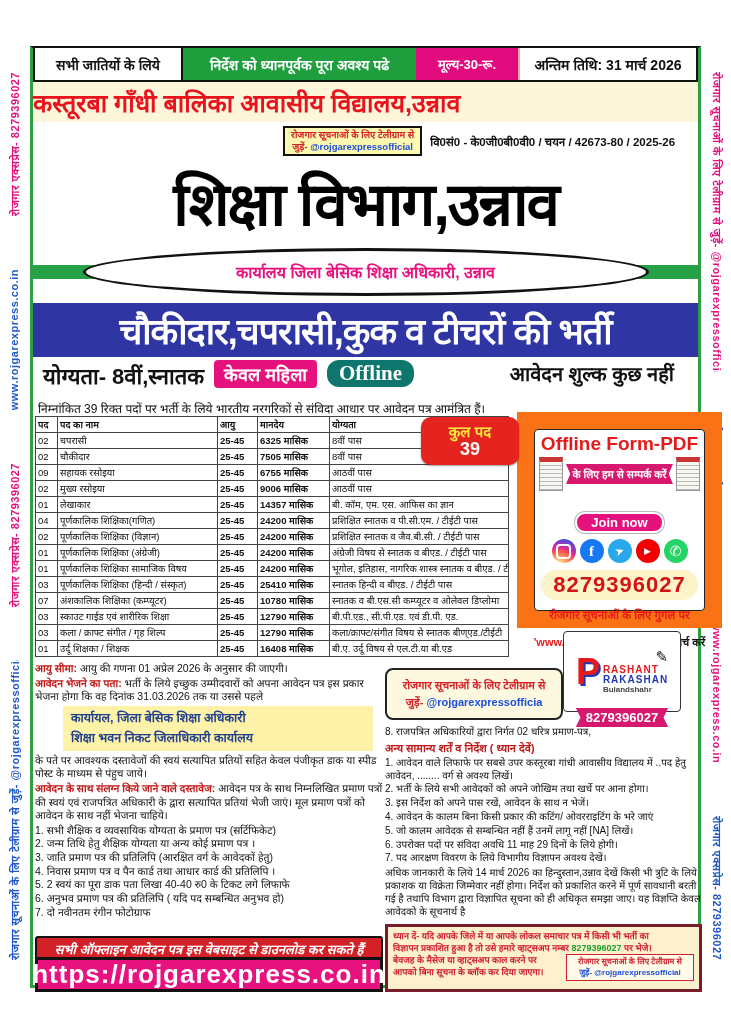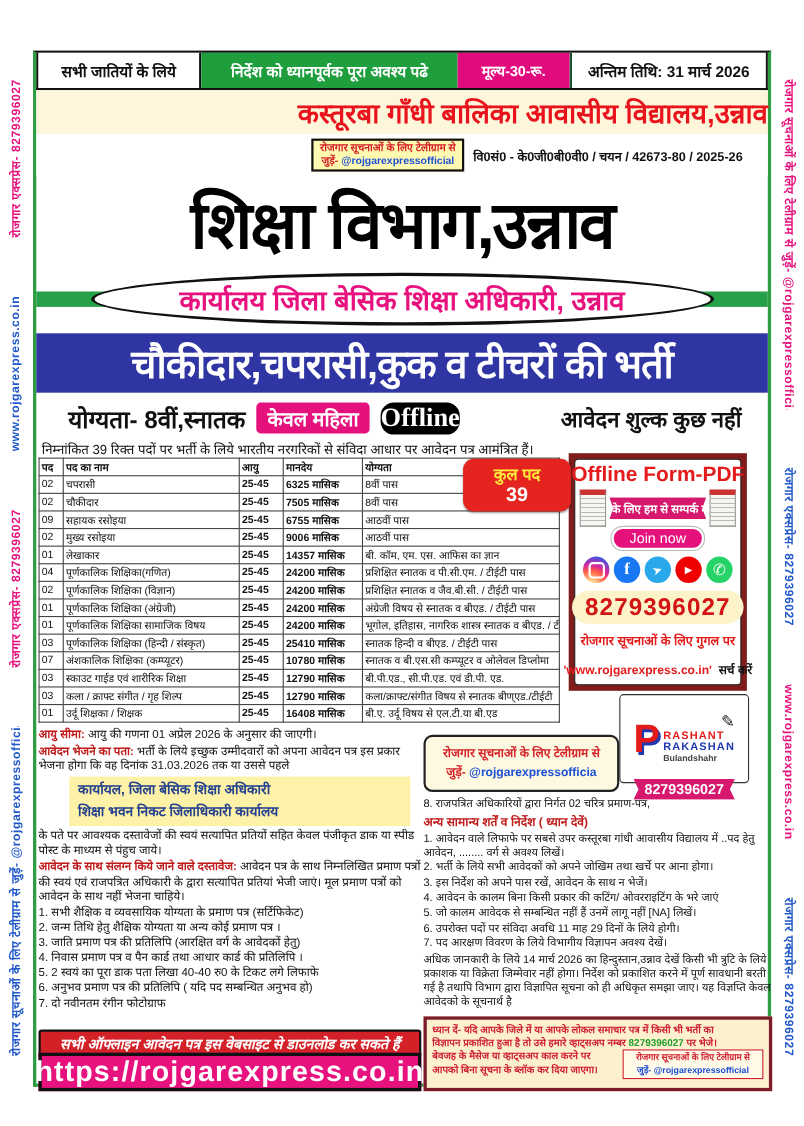--- a/index.html
+++ b/index.html
@@ -17,51 +17,51 @@
 
   
   .frame{position:absolute;left:30px;top:46px;width:671px;height:942px;border:3px solid #2f9e43;border-top:2px solid #111;background:#fff;}
 
   
   .header-row{display:flex;height:34px;border-bottom:2px solid #111;border-left:2px solid #111;border-right:2px solid #111;font-weight:700;align-items:stretch;}
   .hbox{display:flex;align-items:center;justify-content:center;white-space:nowrap;overflow:hidden;}
   .hbox.castes{flex:0 0 148px;background:#fff;color:#111;font-size:14px;border-right:2px solid #111;}
   .hbox.instr{flex:1;background:#1f9e3d;color:#fff;font-size:14px;}
   .hbox.price{flex:0 0 102px;background:#e20b7e;color:#fff;font-size:13px;}
-  .hbox.lastdate{flex:0 0 178px;background:#fff;color:#111;font-size:14px;border-left:2px solid #14532d;}
-
-  
-  .school-band{height:40px;background:#fdf6da;display:flex;align-items:center;justify-content:flex-end;}
+  .hbox.lastdate{flex:0 0 178px;background:#fff;color:#111;font-size:14px;border-left:2px solid #fca5a5;}
+
+  
+  .school-band{height:40px;background:#fdf6da;display:flex;align-items:center;justify-content:flex-start;}
   .school-band .t{color:#e8131c;font-weight:900;font-size:25px;white-space:nowrap;}
 
   
   .ref-row{height:38px;display:flex;align-items:center;background:#fff;}
   .tg-note{margin-left:250px;border:2px solid #111;background:#fef9b0;padding:1px 6px;text-align:center;font-size:9.5px;line-height:1.3;font-weight:700;}
   .tg-note .l1{color:#d42027;}
   .tg-note .pre{color:#d42027;}
   .tg-note .handle{color:#1d4fd7;font-weight:800;}
   .ref-no{margin-left:8px;font-weight:700;font-size:11.5px;color:#111;white-space:nowrap;}
 
   
   .dept-title{height:84px;display:flex;align-items:center;justify-content:center;color:#000;font-weight:900;font-size:60px;letter-spacing:-2px;white-space:nowrap;transform-origin:center;}
 
   
   .office-band{position:relative;height:56px;}
   .office-band .greenstrip{position:absolute;left:0;right:0;top:21px;height:14px;background:#27a148;}
   .office-oval{position:absolute;left:50%;top:4px;transform:translateX(-50%);width:566px;height:48px;background:#fff;border:3px solid #111;border-radius:50%;display:flex;align-items:center;justify-content:center;}
-  .office-oval .t{color:#e8127f;font-weight:800;font-size:25px;white-space:nowrap;}
+  .office-oval .t{color:#e8127f;font-weight:800;font-size:16px;white-space:nowrap;}
 
   
   .recruit-banner{height:60px;background:#2f35a2;border-top:3px solid #fff;border-bottom:3px solid #fff;display:flex;align-items:center;justify-content:center;color:#fff;font-weight:900;font-size:36px;letter-spacing:-1px;white-space:nowrap;overflow:hidden;}
 
   
-  .elig-row{height:40px;display:flex;align-items:center;gap:10px;padding:0 10px;margin-left:19px;}
+  .elig-row{height:40px;display:flex;align-items:flex-start;gap:10px;padding:0 10px;}
   .elig-row .qual{font-weight:900;font-size:22px;color:#111;white-space:nowrap;}
   .badge-female{background:#e5127d;color:#fff;font-weight:800;font-size:18px;padding:2px 10px;border-radius:4px;white-space:nowrap;}
-  .badge-offline{background:#000000;color:#fff;font-weight:800;font-size:24px;padding:1px 0;border-radius:12px;font-family:"Liberation Serif",serif;}
+  .badge-offline{background:#0f766e;color:#fff;font-weight:800;font-size:21px;padding:1px 12px;border-radius:12px;font-family:"Liberation Serif",serif;}
   .elig-row .fee{margin-left:auto;margin-right:14px;font-weight:900;font-size:20px;color:#111;white-space:nowrap;}
 
   .intro-line{height:16px;font-size:12px;color:#111;padding-left:5px;white-space:nowrap;overflow:hidden;}
 
   
   .content-grid{position:relative;height:578px;width:100%;}
 
   
   .table-wrap{position:absolute;left:2px;top:0;width:474px;}
   table.posts{border-collapse:collapse;width:100%;table-layout:fixed;}
@@ -72,27 +72,27 @@
   table.posts .col2{width:40px;font-weight:700;}
   table.posts .col3{width:72px;font-weight:700;}
   table.posts th:nth-child(1){width:22px}table.posts th:nth-child(2){width:160px}
   table.posts th:nth-child(3){width:40px}table.posts th:nth-child(4){width:72px}
 
   .total-badge{position:absolute;left:388px;top:1px;width:98px;height:48px;background:#e52420;border-radius:10px;z-index:3;display:flex;flex-direction:column;align-items:center;justify-content:center;line-height:1;box-shadow:0 1px 2px rgba(0,0,0,.4);}
   .total-badge .lbl{color:#ffe93a;font-weight:800;font-size:15px;}
   .total-badge .val{color:#fff;font-weight:900;font-size:18px;margin-top:1px;}
 
   
-  .sidebar-card{position:absolute;left:484px;top:-4px;width:162px;height:216px;background:#7f1d1d;padding:5px;}
+  .sidebar-card{position:absolute;left:484px;top:-4px;width:205px;height:216px;background:#f97316;padding:17px;}
   .sidebar-inner{background:#fff;border:1px solid #222;border-radius:4px;height:100%;display:flex;flex-direction:column;align-items:center;padding:3px 4px;}
   .offline-pdf{color:#e51b1b;font-weight:900;font-size:19px;white-space:nowrap;}
   .contact-row{display:flex;align-items:center;gap:3px;margin-top:2px;width:100%;}
   .paper{width:24px;height:34px;background:#f7f7f2;border:1px solid #999;border-top:5px solid #c33;background-image:repeating-linear-gradient(#f7f7f2 0 3px,#b9b9b9 3px 4px);flex:0 0 auto;}
   .contact-ribbon{flex:1;background:#d6186e;color:#fff;font-weight:700;font-size:10.5px;text-align:center;padding:3px 2px;clip-path:polygon(0 0,100% 0,96% 50%,100% 100%,0 100%,4% 50%);white-space:nowrap;overflow:hidden;}
-  .join-now{background:#e5127d;color:#fff;font-weight:400;font-size:13px;padding:1px 14px;border-radius:10px;border:2px solid #fff;box-shadow:0 0 0 1px #bbb;margin-top:0;}
+  .join-now{background:#e5127d;color:#fff;font-weight:700;font-size:13px;padding:1px 14px;border-radius:10px;border:2px solid #fff;box-shadow:0 0 0 1px #bbb;margin-top:21px;}
   .icons-row{display:flex;gap:4px;margin-top:6px;}
   .sicon{width:24px;height:24px;border-radius:50%;display:flex;align-items:center;justify-content:center;color:#fff;position:relative;}
   .ic-instagram{background:radial-gradient(circle at 30% 110%,#fdf497 5%,#fd5949 45%,#d6249f 60%,#285AEB 90%);}
   .ic-instagram::after{content:"";width:11px;height:11px;border:2px solid #fff;border-radius:4px;}
   .ic-facebook{background:#1877f2;}
   .ic-facebook::after{content:"f";font-family:"Liberation Serif",serif;font-weight:700;font-size:15px;}
   .ic-telegram{background:#29a9eb;}
   .ic-telegram::after{content:"\27A4";font-size:11px;transform:rotate(-20deg);}
   .ic-youtube{background:#f00000;}
   .ic-youtube::after{content:"\25B6";font-size:9px;}

